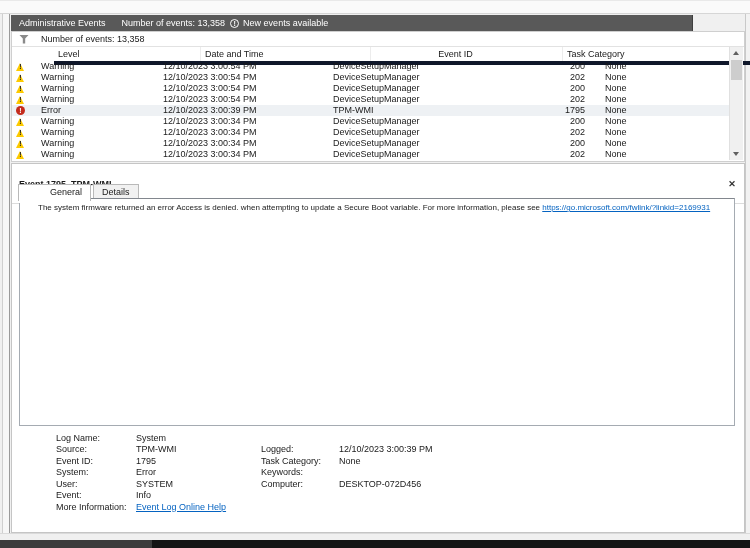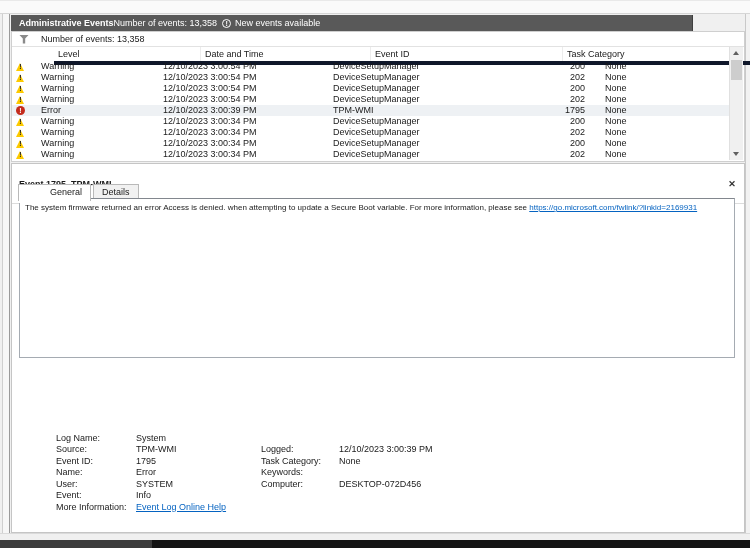--- a/index.html
+++ b/index.html
@@ -11,37 +11,37 @@
     border-top:1px solid #e9e9e9;border-bottom:1px solid #d6d6d6;box-sizing:border-box;}
   .left-rail{position:absolute;left:2px;top:14px;width:8px;height:522px;background:#f7f7f7;
     border-left:1px solid #cfcfcf;border-right:1px solid #9a9a9a;box-sizing:border-box;}
   .right-rail{position:absolute;left:745px;top:14px;width:5px;height:522px;background:#f2f2f2;
     border-left:1px solid #c9c9c9;box-sizing:border-box;}
 
   
   .titlebar{position:absolute;left:11px;top:15px;width:682px;height:16px;background:#595959;
     color:#fff;display:flex;align-items:center;padding-left:8px;box-sizing:border-box;
     border-right:1px solid #3f3f3f;}
-  .tb-title{font-weight:bold;margin-right:0;}
+  .tb-title{font-weight:normal;margin-right:16px;}
   .tb-count{margin-right:5px;}
   .new-icon{display:inline-block;width:9px;height:9px;border:1px solid #fff;border-radius:50%;
     font-size:7px;line-height:8px;text-align:center;font-weight:bold;color:#fff;
     box-sizing:border-box;margin-right:4px;}
 
   
   .events-panel{position:absolute;left:11px;top:31px;width:734px;height:131px;background:#fff;
     border:1px solid #cfcfcf;box-sizing:border-box;}
   .filter-bar{height:14px;border-bottom:1px solid #e2e2e2;display:flex;align-items:center;
     padding-left:7px;}
   .funnel{width:10px;height:9px;background:#8a8a8a;margin-right:12px;
     clip-path:polygon(0 0,100% 0,62% 45%,62% 100%,38% 100%,38% 45%);}
   .grid{display:grid;grid-template-columns:147px 170px 192px 80px 1fr;width:718px;}
   .hrow{height:14px;border-bottom:4px solid #0f172a;margin-left:42px;}
   .hcell{border-right:1px solid #ececec;padding:2px 4px 0 4px;white-space:nowrap;overflow:hidden;}
-  .hcell.eid{text-align:left;padding-right:26px;}
+  .hcell.eid{text-align:center;padding-right:26px;}
   .rows{position:absolute;left:0;top:29px;width:718px;}
   .row{height:11px;align-items:center;cursor:default;}
   .row.selected{background:#eef1f4;}
   .cell{padding:0 4px;white-space:nowrap;overflow:hidden;line-height:11px;}
   .level-cell{display:flex;align-items:center;gap:16px;}
   .eid{text-align:right;padding-right:16px;}
   .wicon{position:relative;width:9px;height:8px;flex:0 0 9px;}
   .wicon::before{content:"";position:absolute;left:0;top:0;width:0;height:0;
     border-left:4.5px solid transparent;border-right:4.5px solid transparent;
     border-bottom:8px solid #fdca00;}
@@ -68,22 +68,22 @@
   .event-pane{position:absolute;left:11px;top:163px;width:734px;height:370px;background:#fff;
     border:1px solid #c5c5c5;box-sizing:border-box;}
   .ep-header{height:15px;border-bottom:1px solid #dcdcdc;display:flex;align-items:center;
     justify-content:space-between;padding:12px 7px;font-weight:bold;}
   .close{width:10px;text-align:center;font-weight:bold;color:#333;cursor:pointer;font-size:9px;}
   .close::before{content:"\2715";}
   .tabs{position:absolute;left:6px;top:20px;display:flex;height:14px;z-index:2;}
   .tab{padding:2px 8px 0 8px;border:1px solid #b9b9b9;border-bottom:none;background:#f1f1f1;
     margin-right:2px;cursor:pointer;}
   .tab.active{background:#fff;position:relative;height:14px;box-shadow:0 2px 0 #fff;padding-left:31px;}
-  .msgbox{position:absolute;left:7px;right:9px;top:34px;height:160px;background:#fff;
-    border:1px solid #a5abb2;border-top-color:#82878e;padding:3px 5px;box-sizing:border-box;
+  .msgbox{position:absolute;left:7px;right:9px;top:34px;height:228px;background:#fff;
+    border:1px solid #a5abb2;border-top-color:#82878e;padding:3px 18px;box-sizing:border-box;
     font-size:8px;line-height:11px;overflow:hidden;}
   .link{color:#0563c1;text-decoration:underline;cursor:pointer;}
   .details{position:absolute;left:44px;top:268px;right:12px;display:grid;
     grid-template-columns:80px 125px 78px 1fr;grid-auto-rows:11.5px;align-items:center;}
   .dcell{white-space:nowrap;overflow:hidden;}
   .dlink{grid-column:2 / span 3;}
 
   
   .bottom-strip{position:absolute;left:0;top:533px;width:750px;height:7px;background:#f0f0f0;
     border-top:1px solid #dadada;box-sizing:border-box;}
@@ -244,21 +244,21 @@
       <span class="dcell">Source:</span>
       <span class="dcell">TPM-WMI</span>
       <span class="dcell">Logged:</span>
       <span class="dcell">12/10/2023 3:00:39 PM</span>
 
       <span class="dcell">Event ID:</span>
       <span class="dcell">1795</span>
       <span class="dcell">Task Category:</span>
       <span class="dcell">None</span>
 
-      <span class="dcell">Name:</span>
+      <span class="dcell">System:</span>
       <span class="dcell">Error</span>
       <span class="dcell">Keywords:</span>
       <span class="dcell"></span>
 
       <span class="dcell">User:</span>
       <span class="dcell">SYSTEM</span>
       <span class="dcell">Computer:</span>
       <span class="dcell">DESKTOP-072D456</span>
 
       <span class="dcell">Event:</span>

